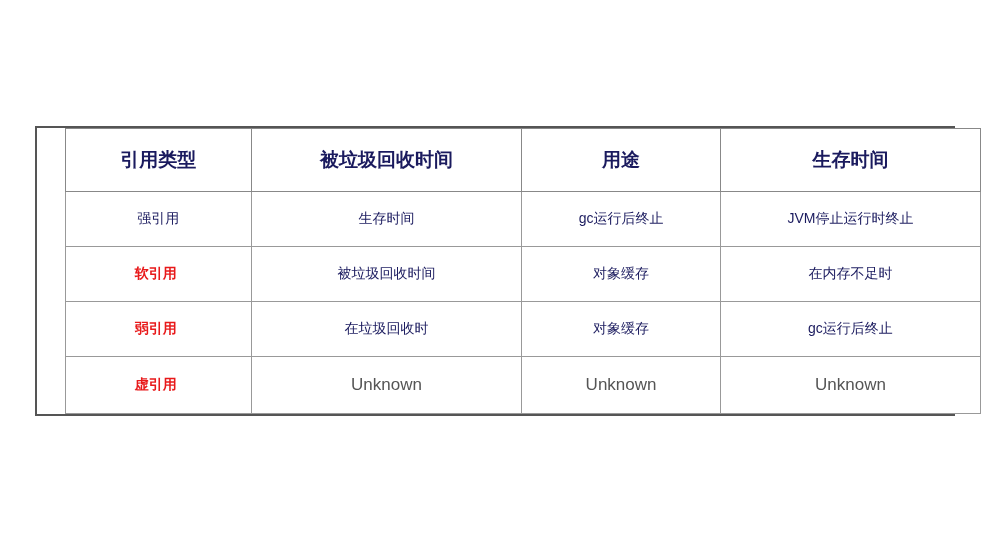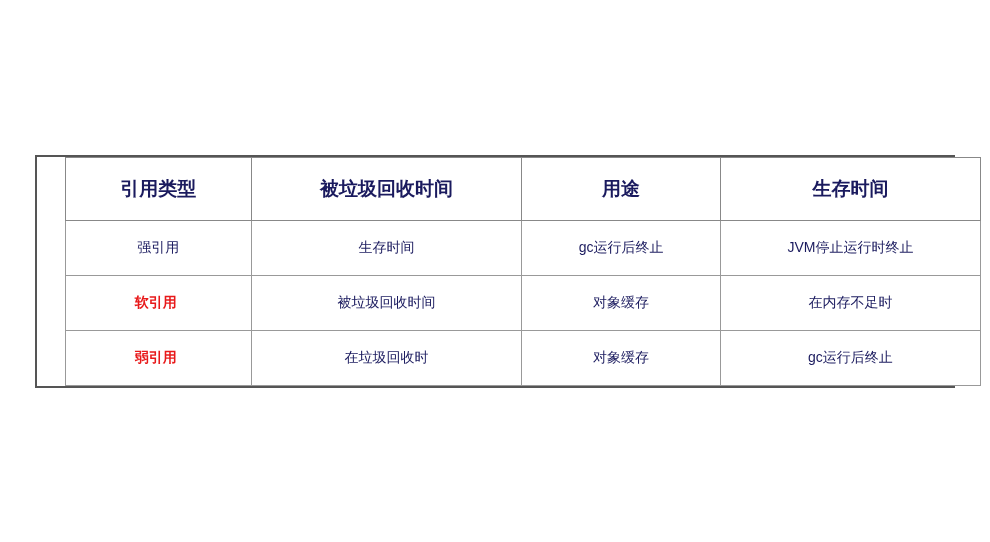--- a/index.html
+++ b/index.html
@@ -98,15 +98,21 @@
         <td>被垃圾回收时间</td>
         <td>对象缓存</td>
         <td>在内存不足时</td>
       </tr>
       <tr>
         <td class="red">弱引用</td>
         <td>在垃圾回收时</td>
         <td>对象缓存</td>
         <td>gc运行后终止</td>
       </tr>
+      <tr>
+        <td class="red">虚引用</td>
+        <td class="unknown-text">Unknown</td>
+        <td class="unknown-text">Unknown</td>
+        <td class="unknown-text">Unknown</td>
+      </tr>
     </tbody>
   </table>
 </div>
 
 </body></html>

